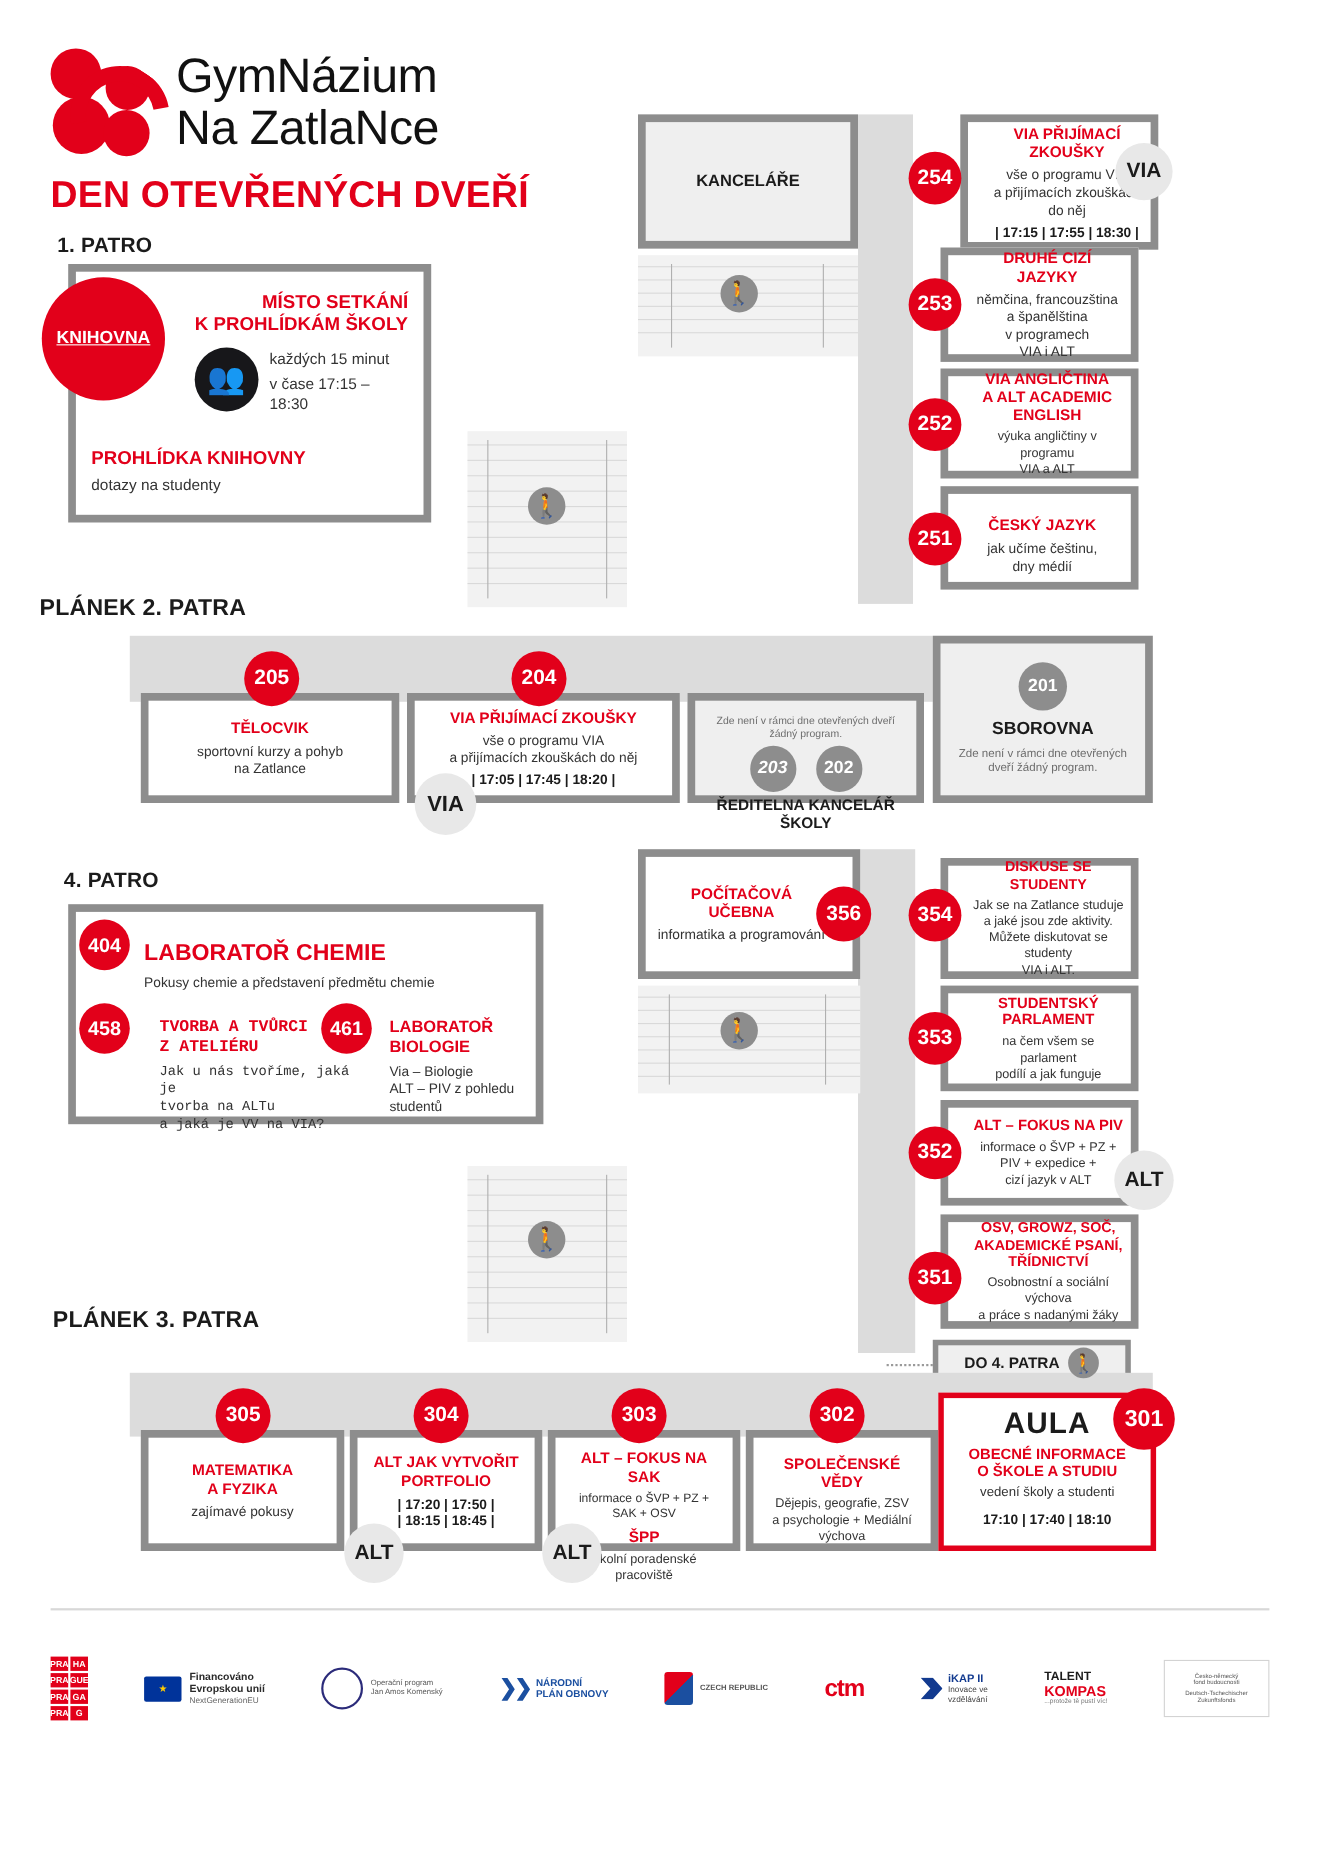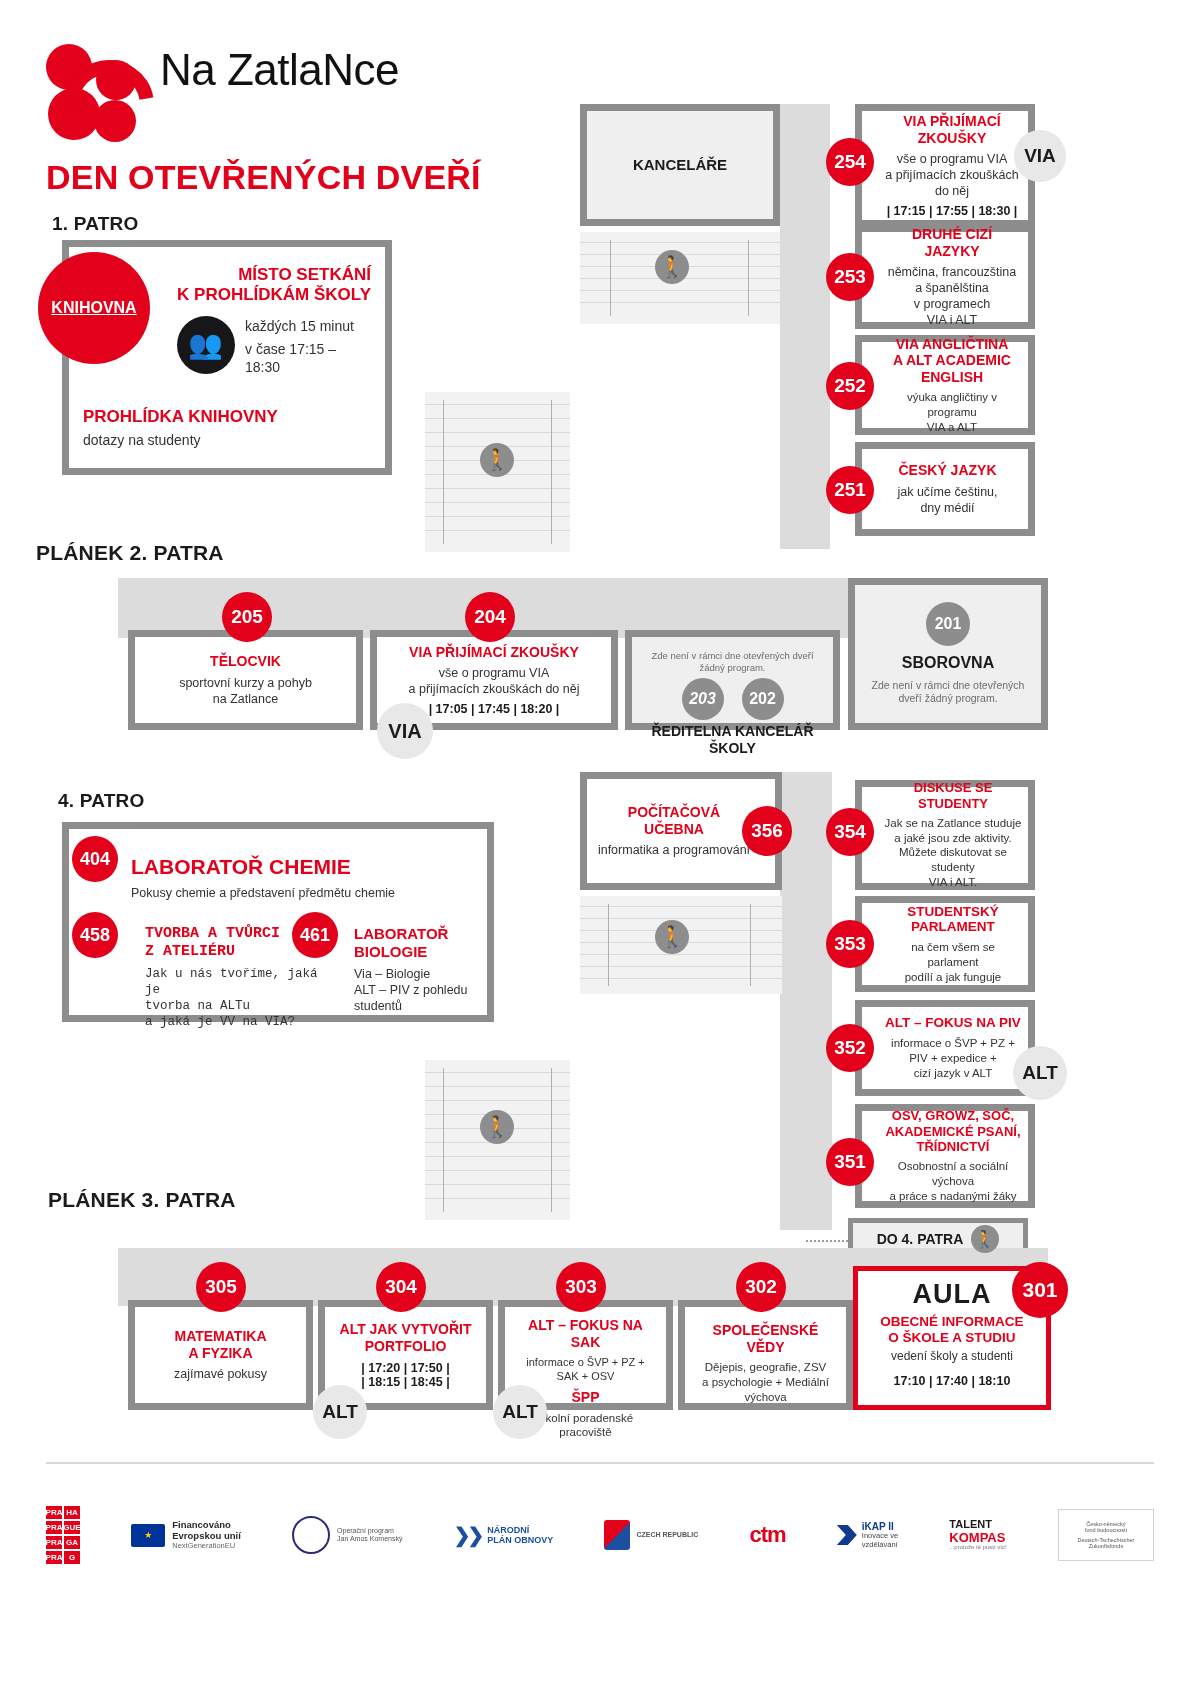--- a/index.html
+++ b/index.html
@@ -83,20 +83,21 @@
 
   <div class="logo-wrap">
     <div class="logo-mark">
       <i class="d1"></i>
         <i class="d2"></i>
         <i class="d3"></i>
         <i class="d4"></i>
       <div class="logo-swoosh"></div>
     </div>
     <div class="logo-text">
+      <span>GymNázium</span>
       <span class="l2">Na ZatlaNce</span>
     </div>
   </div>
   <div class="dod">DEN OTEVŘENÝCH DVEŘÍ</div>
 
   <div class="floor-label" style="left:52px;top:213px;">1. PATRO</div>
 
   <div class="room grey" style="left:580px;top:104px;width:200px;height:122px;">
     <div class="room-inner">
       <div class="rtitle blk" style="font-size:15px;">KANCELÁŘE</div>
@@ -127,21 +128,21 @@
         </div>
       </div>
     </div>
     <div style="position:absolute;left:14px;bottom:18px;">
       <div class="rtitle" style="font-size:17px;">PROHLÍDKA KNIHOVNY</div>
       <div class="rdesc" style="font-size:14px;">dotazy na studenty</div>
     </div>
   </div>
   <div class="bubble" style="left:38px;top:252px;width:112px;height:112px;font-size:16px;text-decoration:underline;">KNIHOVNA</div>
 
-  <div class="room" style="left:855px;top:104px;width:180px;height:123px;">
+  <div class="room" style="left:873px;top:104px;width:180px;height:123px;">
     <div class="room-inner" style="padding:6px 8px 6px 22px;">
       <div class="rtitle" style="white-space:pre-line;">VIA PŘIJÍMACÍ
 ZKOUŠKY</div>
       <div class="rdesc" style="white-space:pre-line;">vše o programu VIA
 a přijímacích zkouškách
 do něj</div>
       <div class="times">| 17:15 | 17:55 | 18:30 |</div>
     </div>
   </div>
   <div class="bubble" style="left:826px;top:138px;width:48px;height:48px;font-size:19px;">254</div>
@@ -163,21 +164,21 @@
       <div class="rtitle" style="white-space:pre-line;">VIA ANGLIČTINA
 A ALT ACADEMIC
 ENGLISH</div>
       <div class="rdesc" style="white-space:pre-line;font-size:11.5px;">výuka angličtiny v programu
 VIA a ALT</div>
     </div>
   </div>
   <div class="bubble" style="left:826px;top:362px;width:48px;height:48px;font-size:19px;">252</div>
 
   <div class="room" style="left:855px;top:442px;width:180px;height:94px;">
-    <div class="room-inner" style="padding:6px 17px 6px 22px;">
+    <div class="room-inner" style="padding:6px 17px 6px 22px;justify-content:flex-end;">
       <div class="rtitle" style="white-space:pre-line;">ČESKÝ JAZYK</div>
       <div class="rdesc" style="white-space:pre-line;">jak učíme češtinu,
 dny médií</div>
     </div>
   </div>
   <div class="bubble" style="left:826px;top:466px;width:48px;height:48px;font-size:19px;">251</div>
 
   <div class="floor-label" style="left:36px;top:513px;font-size:21px;margin-top:28px;">PLÁNEK 2. PATRA</div>
 
   <div class="stairs" style="left:425px;top:392px;width:145px;height:160px;">

